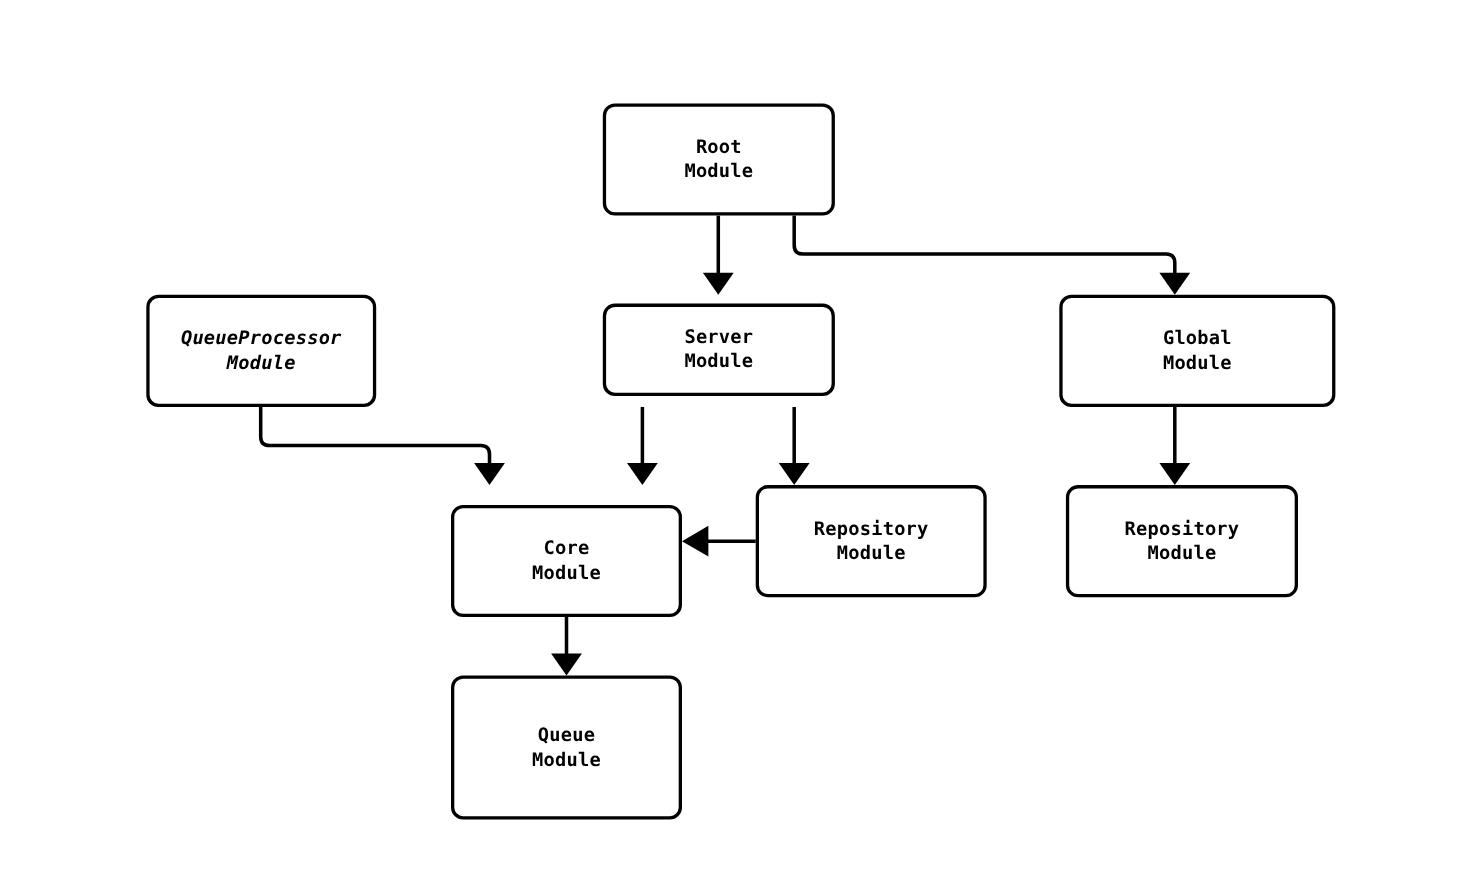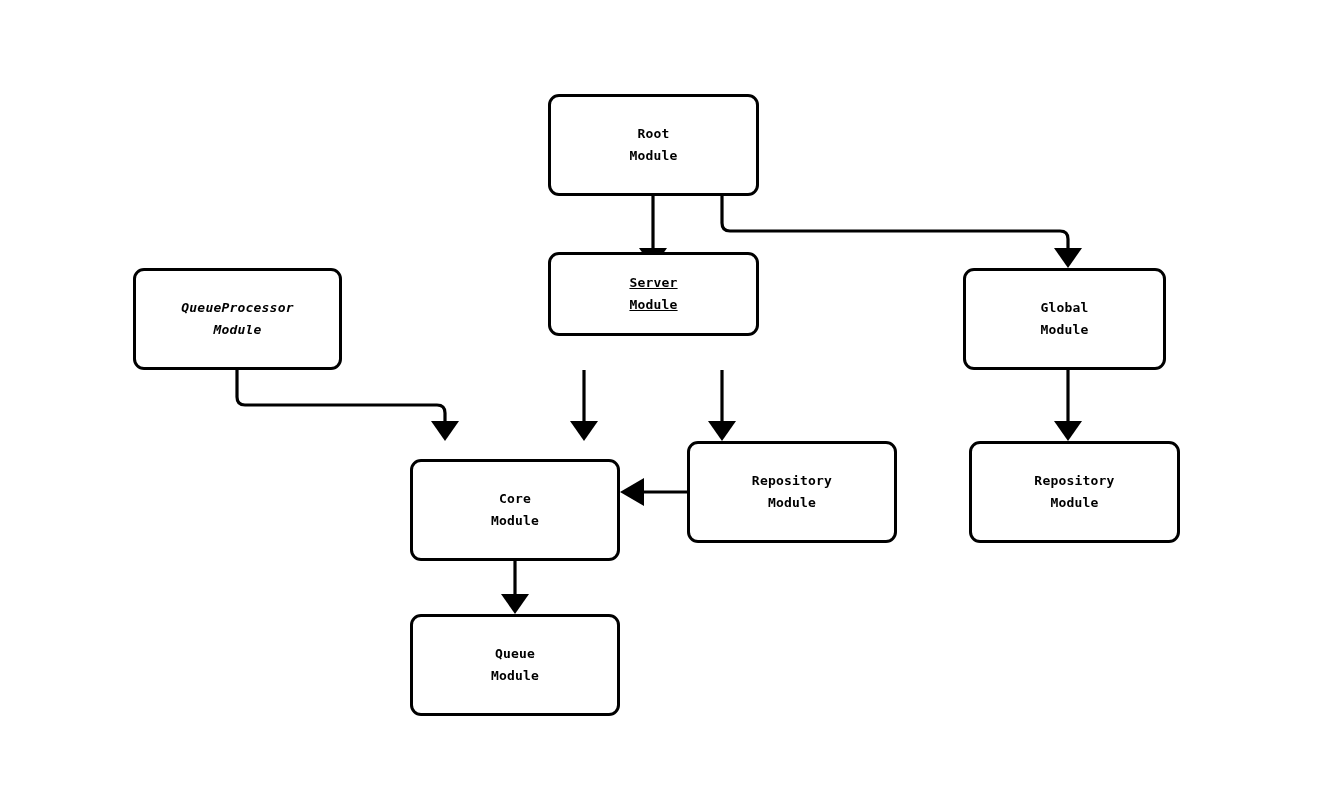--- a/index.html
+++ b/index.html
@@ -29,21 +29,21 @@
     border: 3px solid #000000;
     border-radius: 11px;
     display: flex;
     flex-direction: column;
     align-items: center;
     justify-content: center;
     z-index: 2;
   }
   .node-label {
     font-family: "DejaVu Sans Mono", "Liberation Mono", monospace;
-    font-size: 13px;
+    font-size: 17px;
     font-weight: 700;
     line-height: 22px;
     color: #000000;
     text-align: center;
     letter-spacing: 0.2px;
     white-space: pre;
   }
 </style>
 </head>
 <body>
@@ -96,43 +96,43 @@
   <div class="node" style="left:548px; top:94px; width:211px; height:102px;">
     <span class="node-label">Root</span>
     <span class="node-label">Module</span>
   </div>
 
   <div class="node" style="left:133px; top:268px; width:209px; height:102px;font-style:italic;">
     <span class="node-label">QueueProcessor</span>
     <span class="node-label">Module</span>
   </div>
 
-  <div class="node" style="left:548px; top:252px; width:211px; height:84px;text-decoration:underline;">
+  <div class="node" style="left:548px; top:276px; width:211px; height:84px;">
     <span class="node-label">Server</span>
     <span class="node-label">Module</span>
   </div>
 
-  <div class="node" style="left:963px; top:268px; width:203px; height:102px;">
+  <div class="node" style="left:963px; top:268px; width:251px; height:102px;">
     <span class="node-label">Global</span>
     <span class="node-label">Module</span>
   </div>
 
   <div class="node" style="left:410px; top:441px; width:210px; height:102px;margin-top:18px;">
     <span class="node-label">Core</span>
     <span class="node-label">Module</span>
   </div>
 
   <div class="node" style="left:687px; top:441px; width:210px; height:102px;">
     <span class="node-label">Repository</span>
     <span class="node-label">Module</span>
   </div>
 
   <div class="node" style="left:969px; top:441px; width:211px; height:102px;">
     <span class="node-label">Repository</span>
     <span class="node-label">Module</span>
   </div>
 
-  <div class="node" style="left:410px; top:614px; width:210px; height:102px;">
+  <div class="node" style="left:410px; top:614px; width:210px; height:131px;">
     <span class="node-label">Queue</span>
     <span class="node-label">Module</span>
   </div>
 
 </div>
 
 </body></html>

